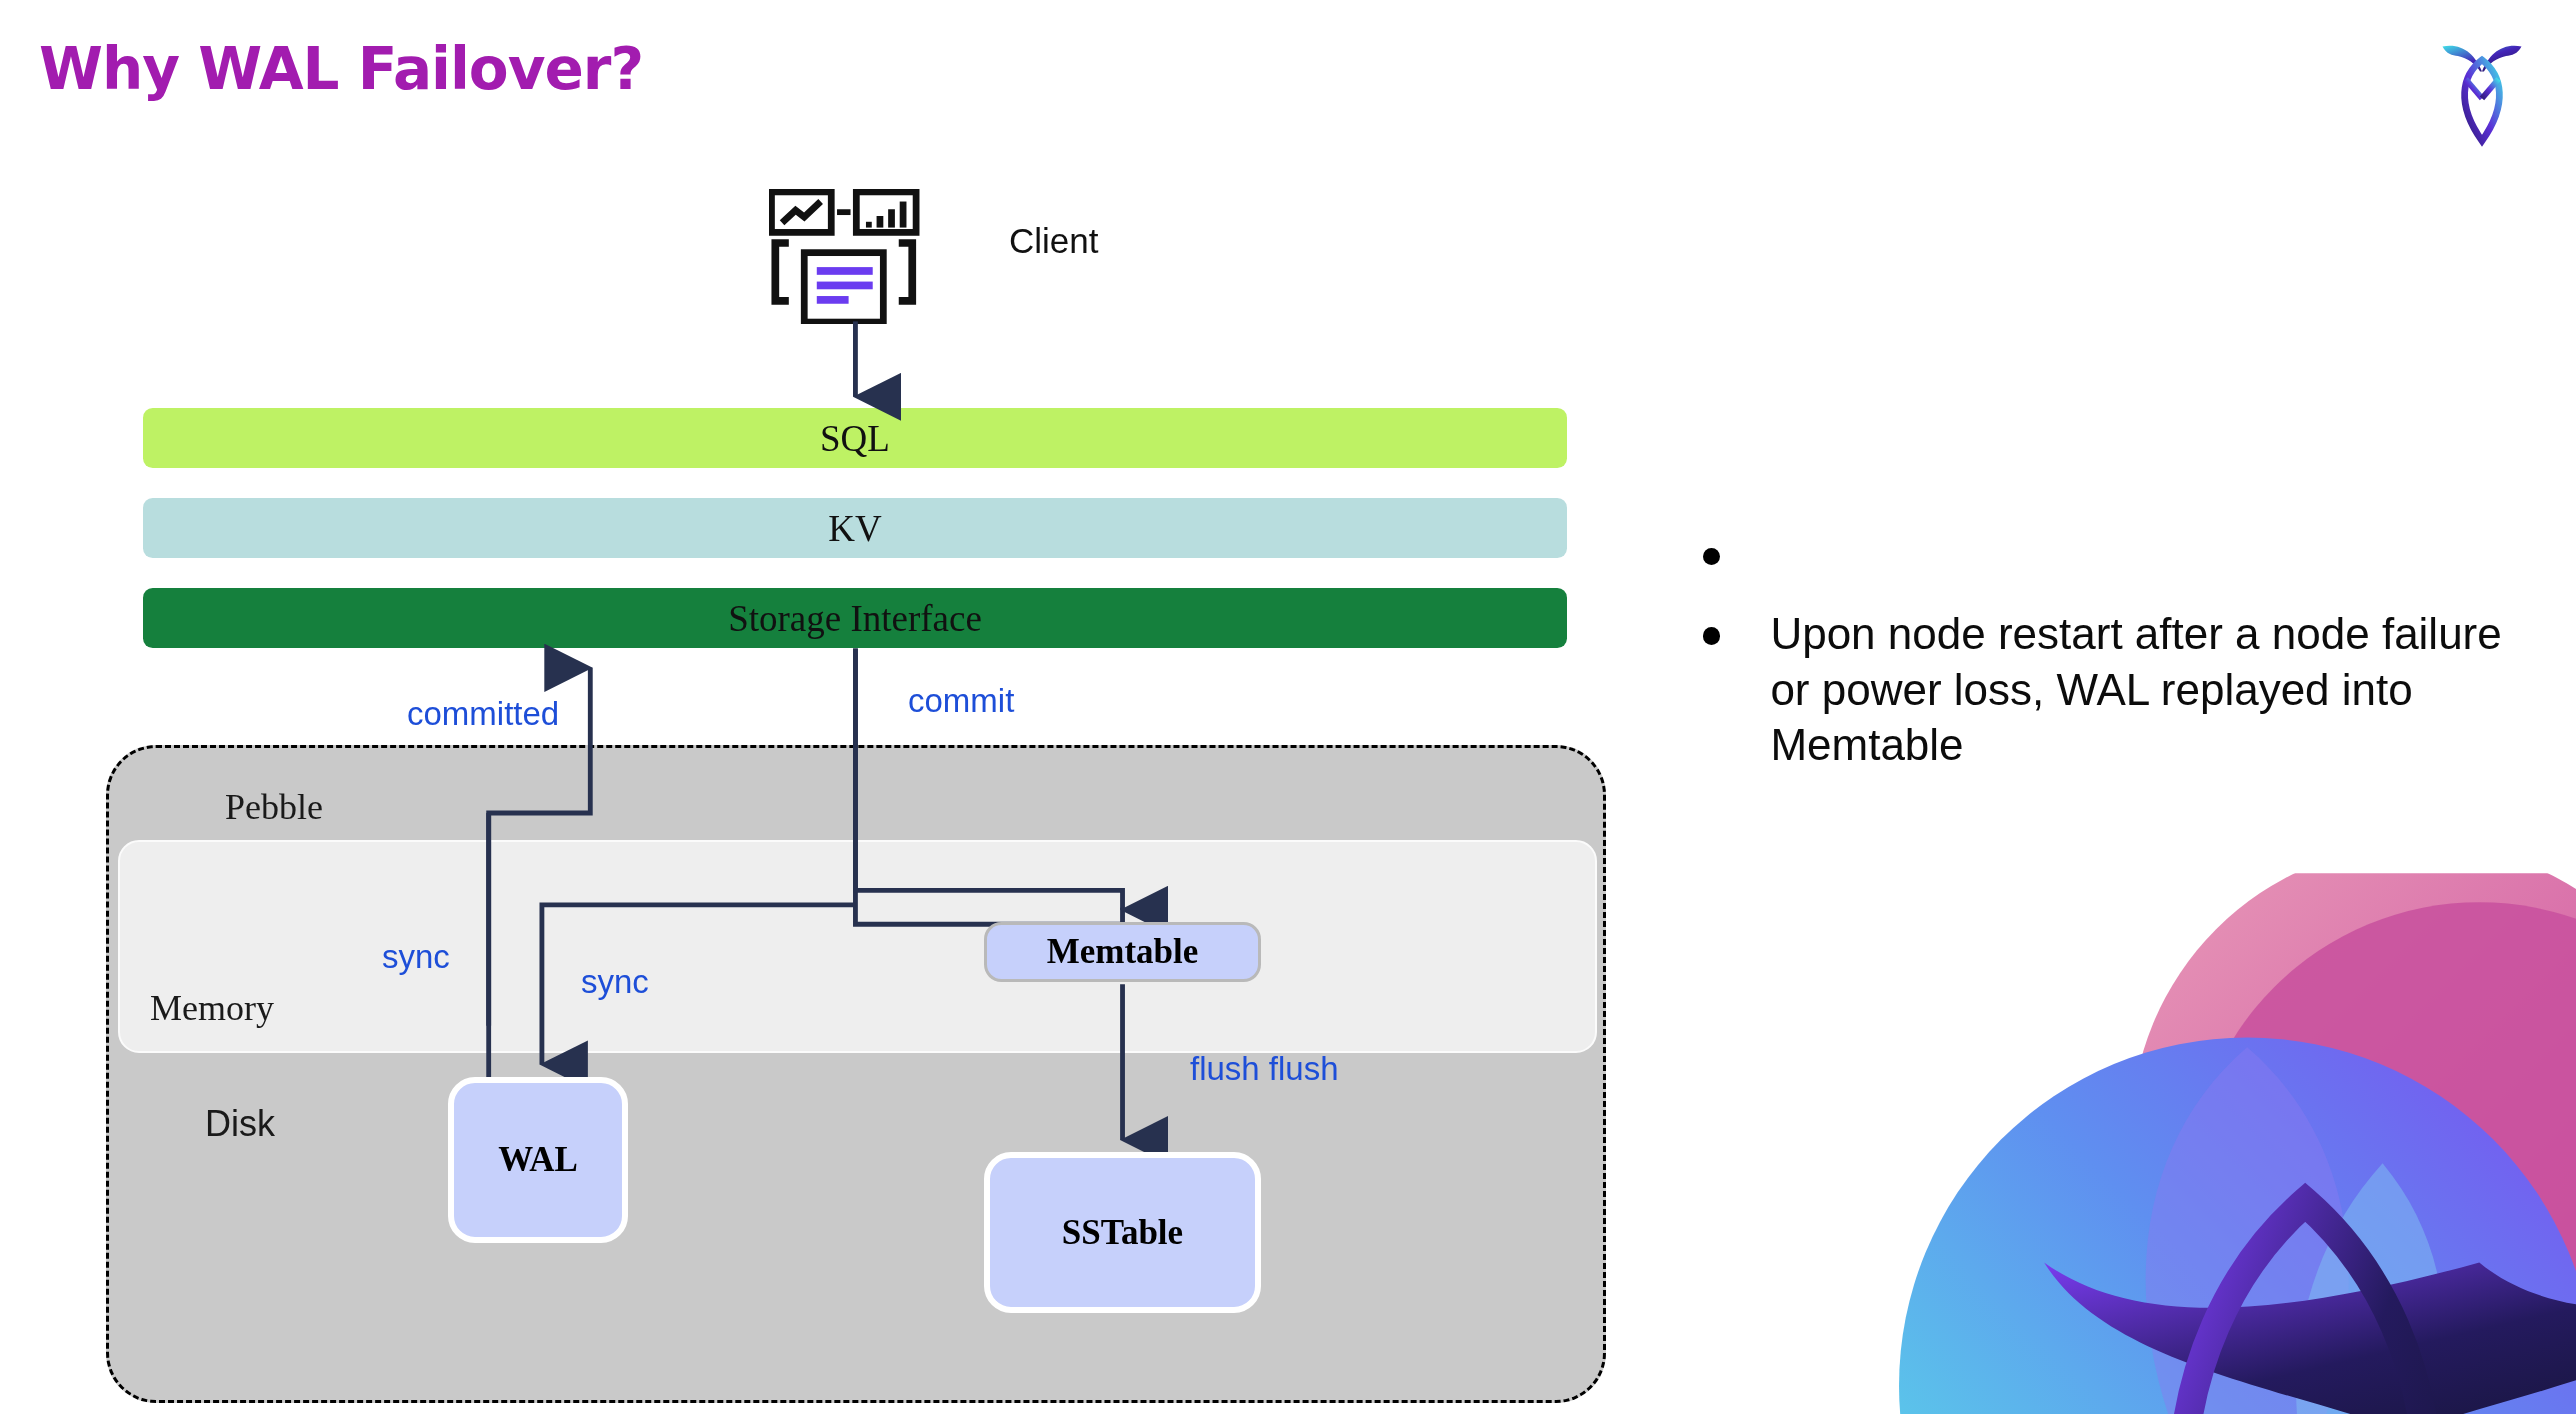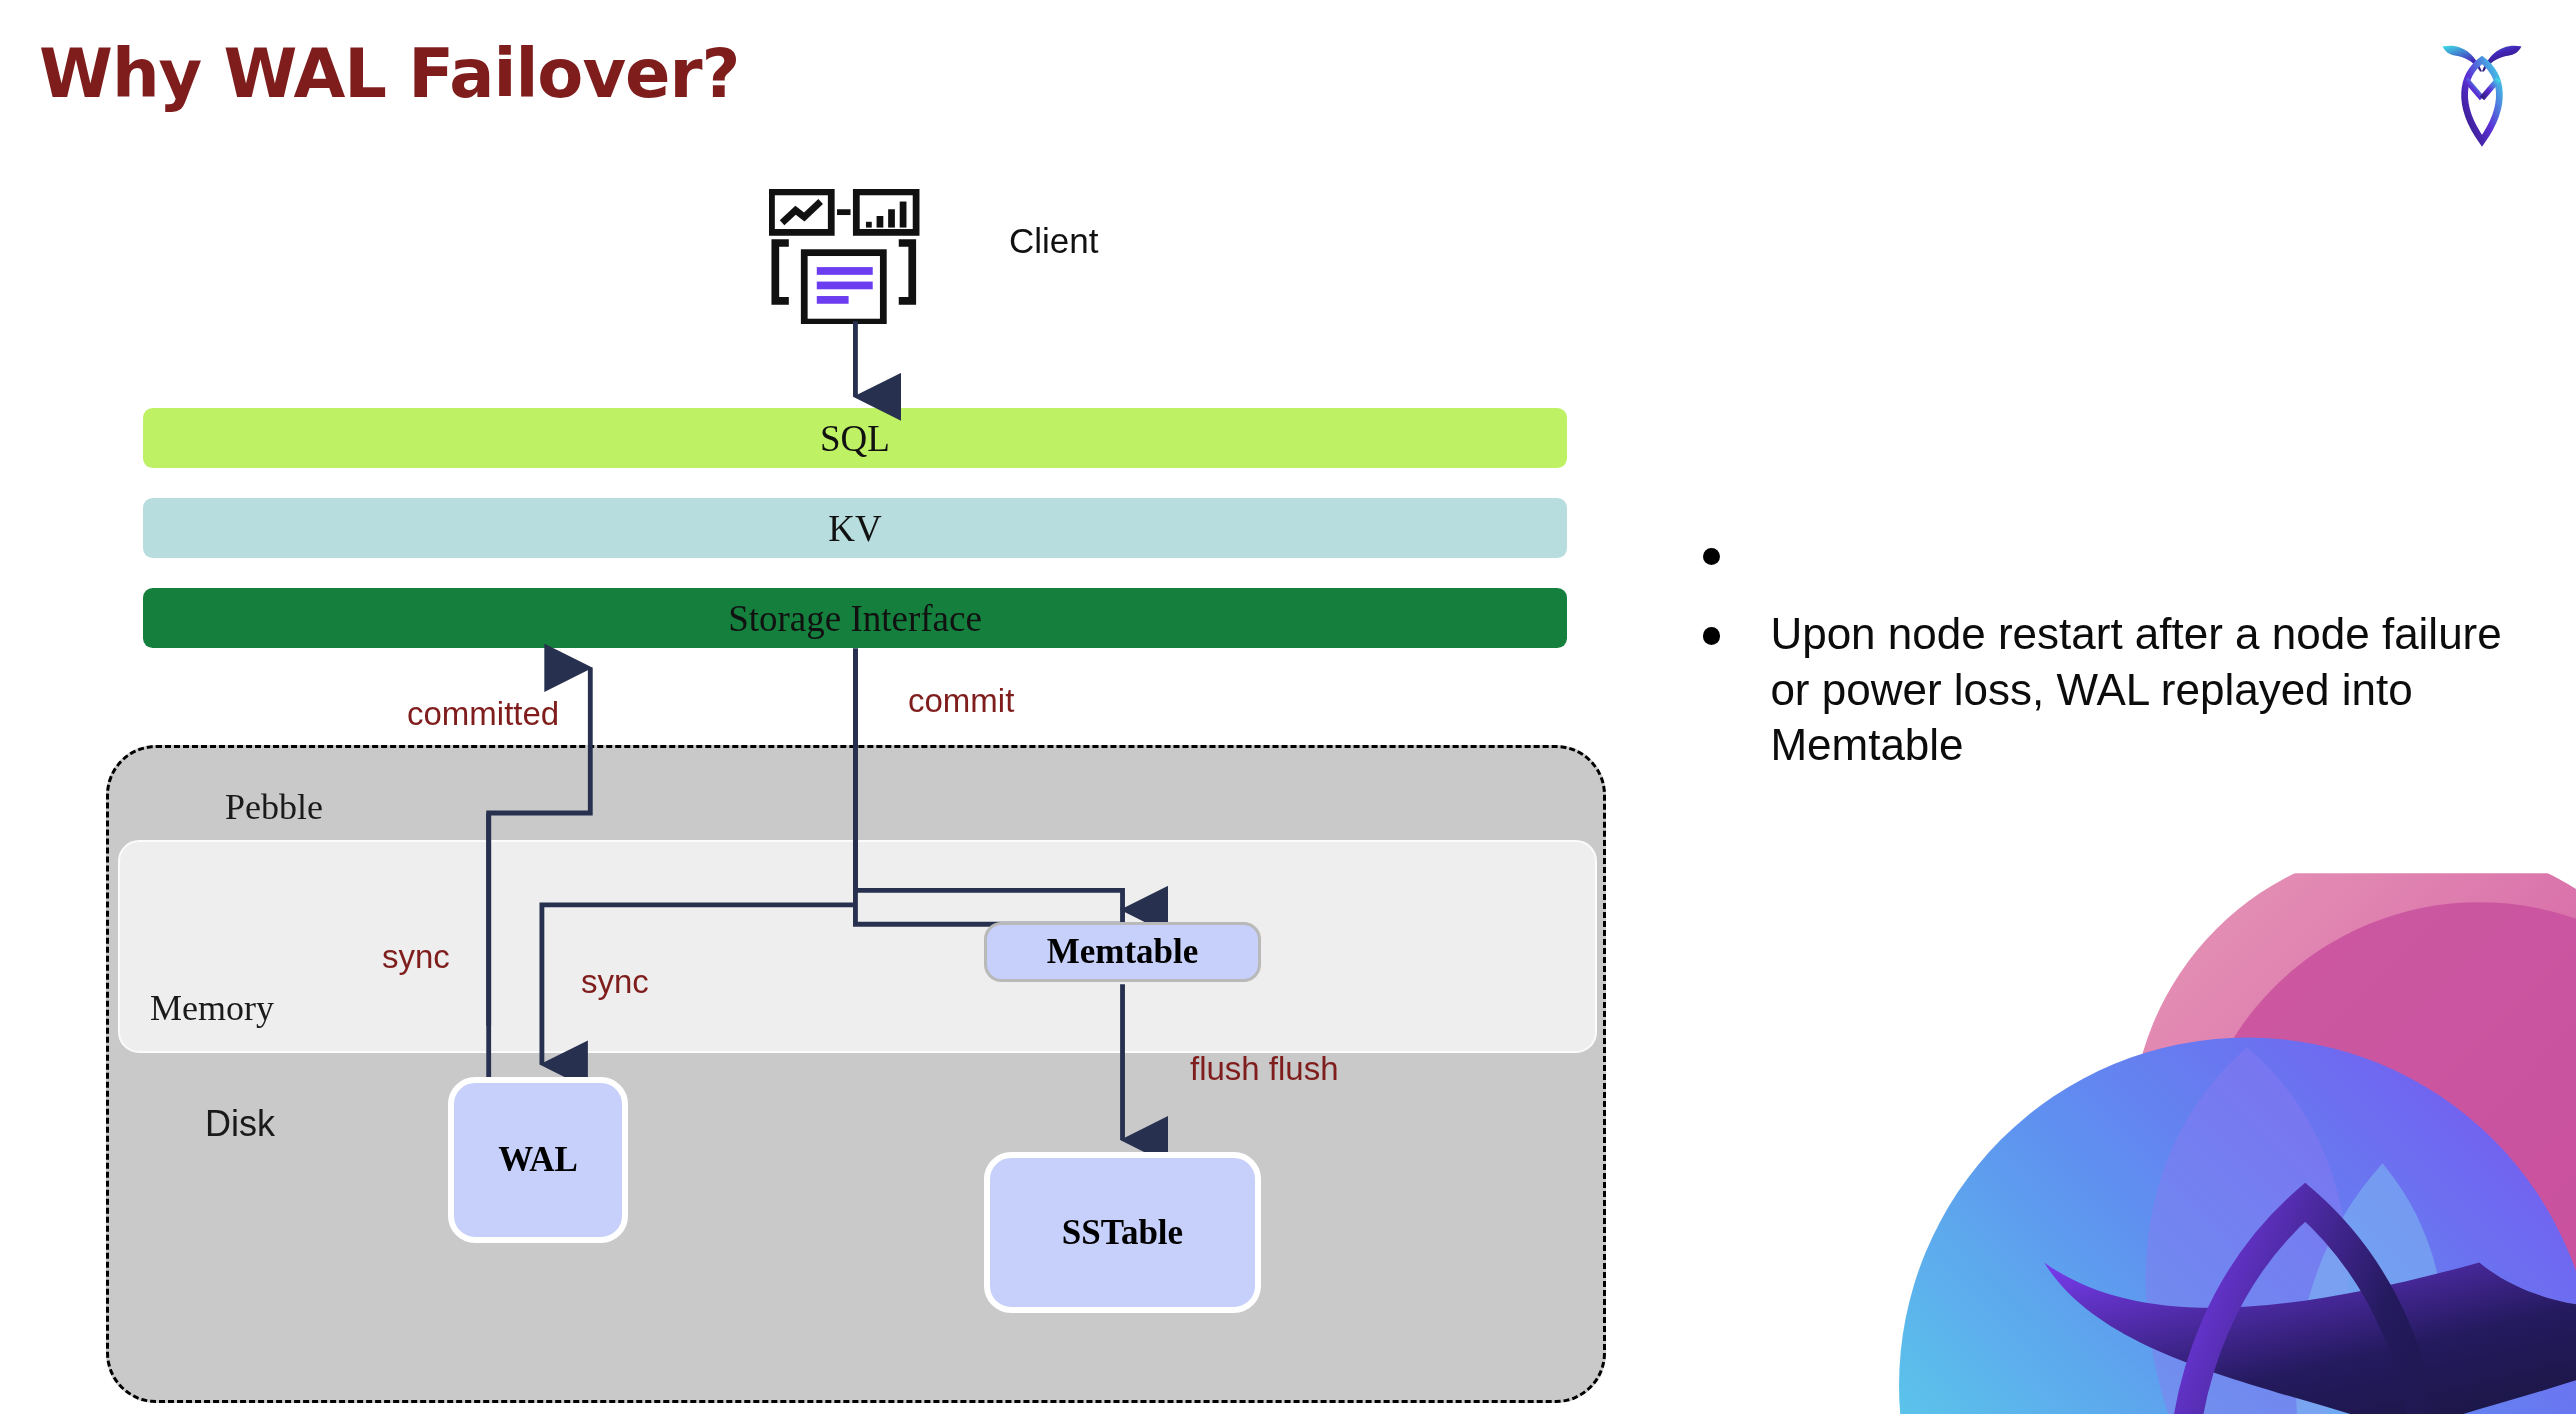--- a/index.html
+++ b/index.html
@@ -10,23 +10,23 @@
     overflow:hidden;
     position:relative;
   }
   .slide{position:absolute;inset:0;overflow:hidden;}
 
   
   #page-title{
     position:absolute;left:39px;top:35px;
     font-family:"DejaVu Sans", sans-serif;
     font-weight:bold;
-    font-size:67px;
+    font-size:58px;
     letter-spacing:-1px;
-    color:#7f1d1d;
+    color:#a21caf;
     white-space:nowrap;
   }
 
   
   #brand-logo{position:absolute;right:41px;top:21px;width:106px;height:126px;}
 
   
   #decor-art{position:absolute;right:0;bottom:0;width:735px;height:542px;pointer-events:none;}
 
   
@@ -109,21 +109,21 @@
     border-radius:27px;
     font-size:35px;
   }
 
   
   #arrow-layer{position:absolute;left:0;top:0;width:2576px;height:1415px;pointer-events:none;}
 
   .edge-label{
     position:absolute;
     font-family:"Liberation Sans", sans-serif;
-    font-size:33px;color:#7f1d1d;
+    font-size:33px;color:#1d4ed8;
     white-space:nowrap;
   }
   #label-committed{left:407px;top:695px;}
   #label-commit{left:908px;top:682px;}
   #label-sync-a{left:382px;top:938px;}
   #label-sync-b{left:581px;top:963px;}
   #label-async-flush{left:1190px;top:1050px;}
 
   
   #bullet-list{position:absolute;left:1703px;top:527px;width:803px;}

